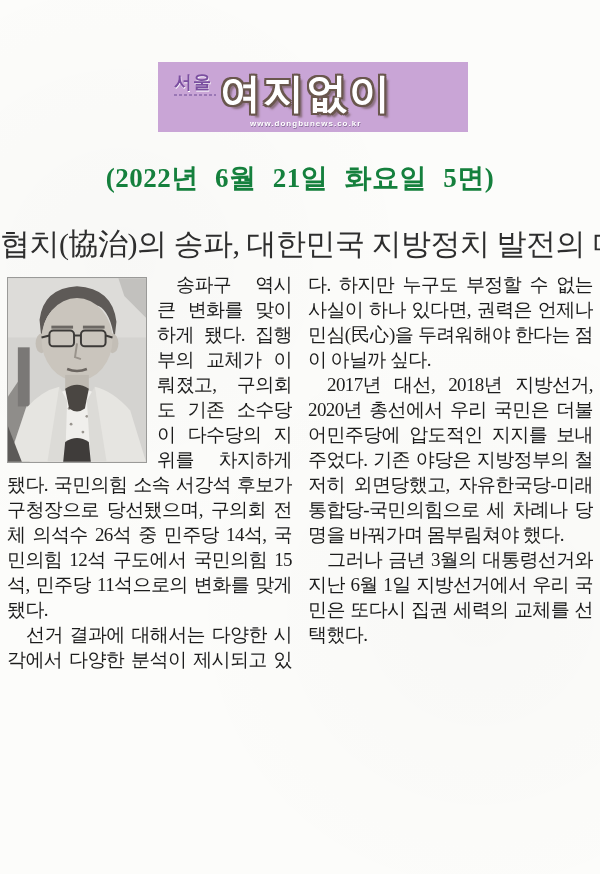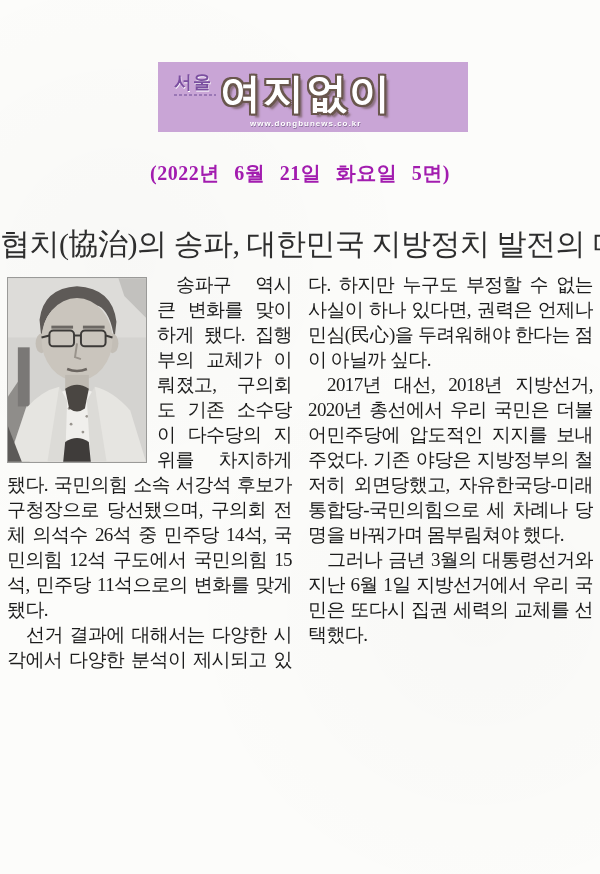--- a/index.html
+++ b/index.html
@@ -64,24 +64,24 @@
     text-shadow: 0.5px 0.5px 0 #8a6f9a;
     letter-spacing: 1px;
   }
   
   .dateline {
     position: absolute;
     left: 0; top: 160px;
     width: 100%;
     text-align: center;
     font-weight: bold;
-    font-size: 20px;
+    font-size: 27px;
     letter-spacing: 0.5px;
     word-spacing: 9px;
-    color: #a21caf;
+    color: #15803d;
   }
   
   .headline {
     position: absolute;
     left: 0; top: 224px;
     width: 100%;
     text-align: center;
     font-weight: normal;
     font-size: 30px;
     letter-spacing: -0.5px;

